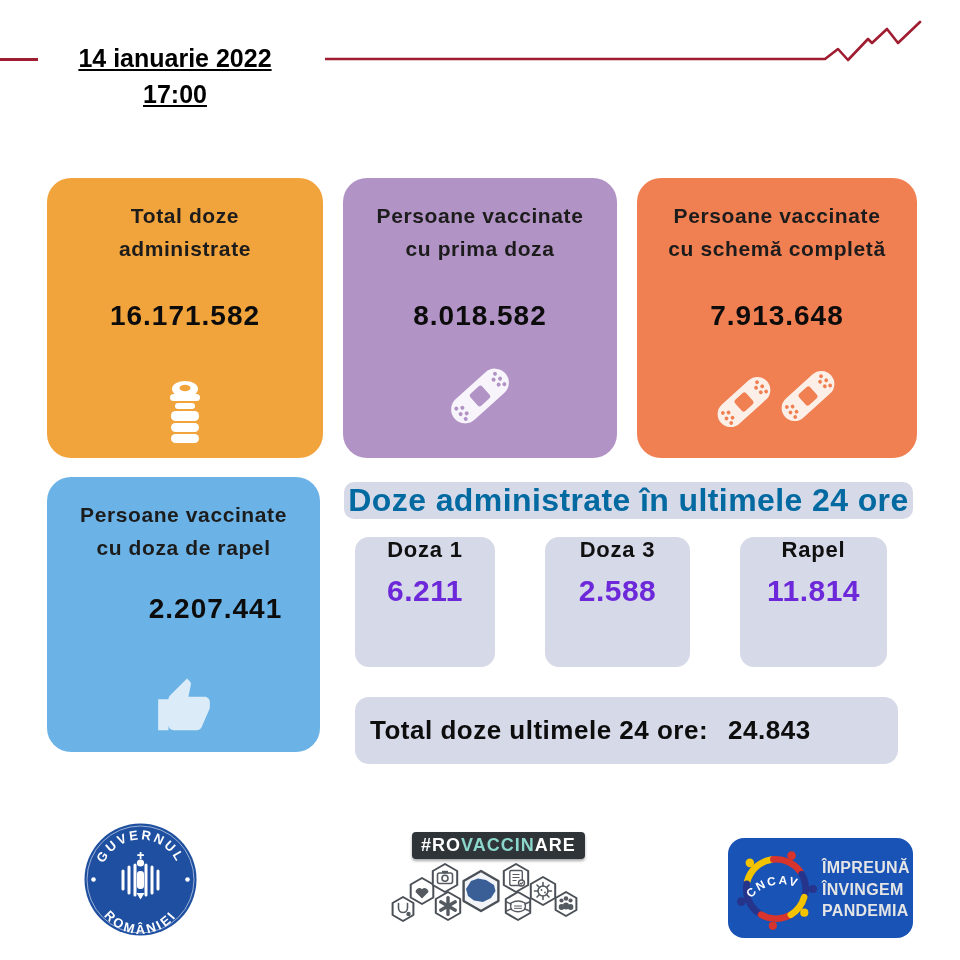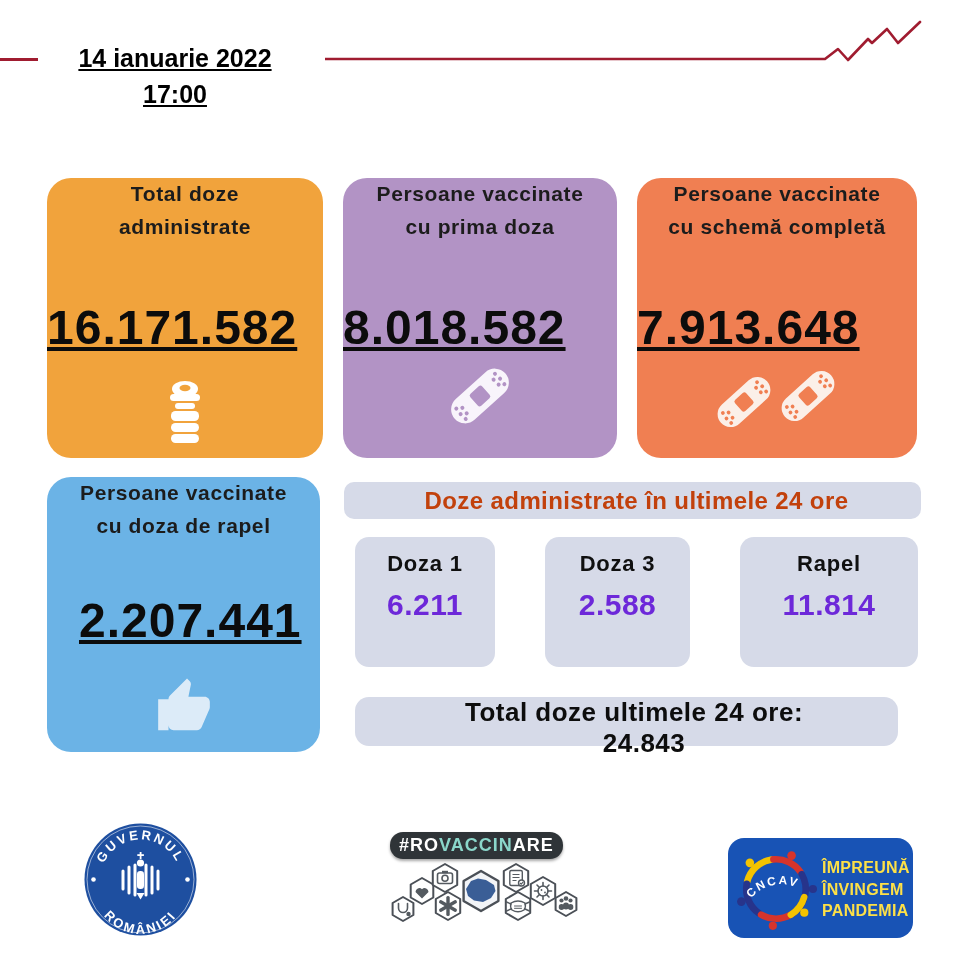--- a/index.html
+++ b/index.html
@@ -11,52 +11,52 @@
   .hline-left{position:absolute;left:0;top:58px;width:38px;height:3px;background:#A01C30;}
   .trendline{position:absolute;left:325px;top:10px;}
   .date-block{position:absolute;left:55px;top:40px;width:240px;text-align:center;
     font-weight:bold;font-size:25px;line-height:1.45;color:#000;text-decoration:underline;}
   
   .card{position:absolute;border-radius:24px;}
   #card-total {left:47px; top:178px;width:276px;height:280px;}
   #card-first {left:343px;top:178px;width:274px;height:280px;}
   #card-full  {left:637px;top:178px;width:280px;height:280px;}
   #card-boost {left:47px; top:477px;width:273px;height:275px;}
-  .card-title{text-align:center;font-weight:bold;font-size:21px;
+  .card-title{padding-top:22px;text-align:center;font-weight:bold;font-size:21px;
     letter-spacing:.6px;line-height:1.55;color:#1c1c1c;}
-  .card-value{position:absolute;left:0;top:122px;width:100%;
-    font-weight:bold;font-size:48px;letter-spacing:1px;color:#0c0c0c;text-decoration:underline;}
+  .card-value{position:absolute;left:0;top:122px;width:100%;text-align:center;
+    font-weight:bold;font-size:28px;letter-spacing:1px;color:#0c0c0c;}
   #card-boost .card-value{top:116px;margin-left:32px;}
   .card-icon{position:absolute;left:50%;transform:translateX(-50%);bottom:14px;}
   
   .bar{position:absolute;background:#D6DAE8;border-radius:10px;}
   #bar-24h{left:344px;top:482px;width:569px;height:37px;text-align:center;
-    font-weight:bold;font-size:24px;letter-spacing:.4px;line-height:37px;color:#c2410c;padding-left:8px;}
+    font-weight:bold;font-size:32px;letter-spacing:.4px;line-height:37px;color:#0369a1;}
   .mini-card{position:absolute;top:537px;height:130px;background:#D6DAE8;border-radius:14px;
     text-align:center;}
   #mini-1{left:355px;width:140px;}
   #mini-2{left:545px;width:145px;}
-  #mini-3{left:740px;width:178px;}
-  .mini-label{margin-top:14px;font-weight:bold;font-size:22px;letter-spacing:.8px;color:#101010;}
+  #mini-3{left:740px;width:147px;}
+  .mini-label{font-weight:bold;font-size:22px;letter-spacing:.8px;color:#101010;}
   .mini-value{margin-top:11px;font-weight:bold;font-size:30px;letter-spacing:.5px;color:#6d28d9;}
-  #bar-total{left:355px;top:697px;width:543px;height:49px;border-radius:14px;
-    display:flex;align-items:center;padding-left:15px;box-sizing:border-box;flex-direction:column;}
+  #bar-total{left:355px;top:697px;width:543px;height:67px;border-radius:14px;
+    display:flex;align-items:center;padding-left:15px;box-sizing:border-box;}
   #bar-total .total-label{font-weight:bold;font-size:26px;letter-spacing:.5px;color:#0d0d0d;}
   #bar-total .total-value{font-weight:bold;font-size:26px;letter-spacing:.5px;color:#0d0d0d;margin-left:20px;}
   
   #gov-seal{position:absolute;left:83px;top:822px;}
   #rovaccinare{position:absolute;left:386px;top:832px;width:200px;}
-  .rovac-badge{display:inline-block;margin-left:4px;background:#2F3438;border-radius:13px;
+  .rovac-badge{display:inline-block;margin-left:26px;background:#2F3438;border-radius:4px;
     padding:3px 9px;font-weight:bold;font-size:18px;letter-spacing:1px;color:#fff;
     box-shadow:0 2px 3px rgba(0,0,0,.35);}
   .rovac-badge .teal{color:#8BD7CB;}
   .hex-cluster{position:absolute;left:0;top:28px;}
   #cncav{position:absolute;left:728px;top:838px;width:185px;height:100px;background:#1853B5;
     border-radius:16px;}
-  #cncav .slogan{position:absolute;left:94px;top:19px;color:#fde047;font-weight:bold;
+  #cncav .slogan{position:absolute;left:94px;top:19px;color:#e5e5e5;font-weight:bold;
     font-size:16px;line-height:1.35;letter-spacing:.3px;}
   #cncav svg{position:absolute;left:7px;top:10px;}
 </style>
 </head>
 <body>
 
 <div id="canvas">
 
   <div class="hline-left"></div>
   <div class="date-block">

